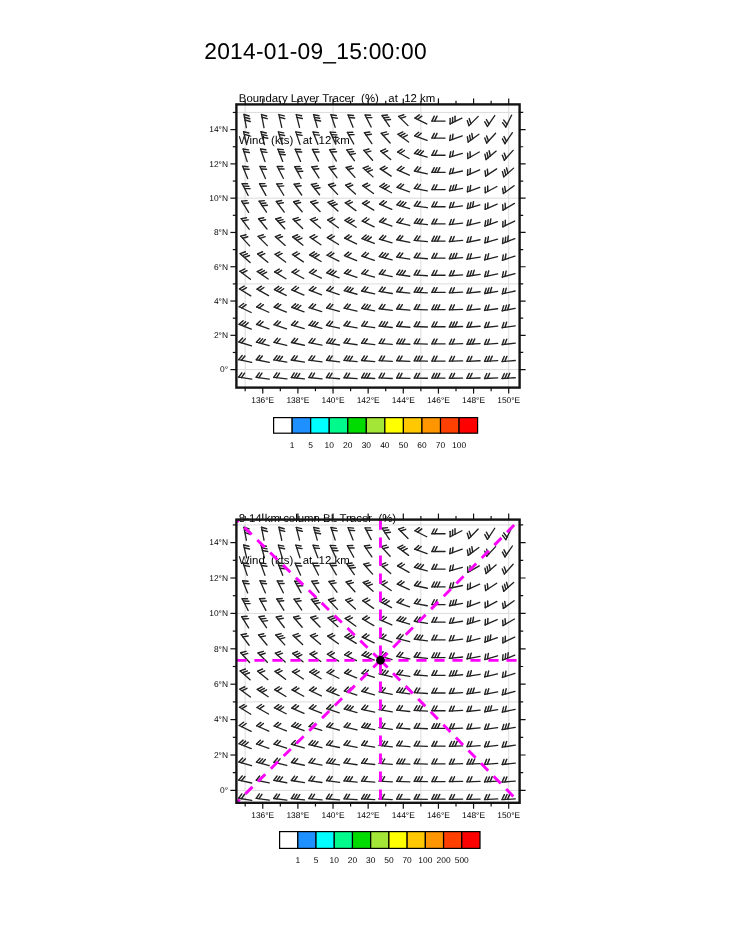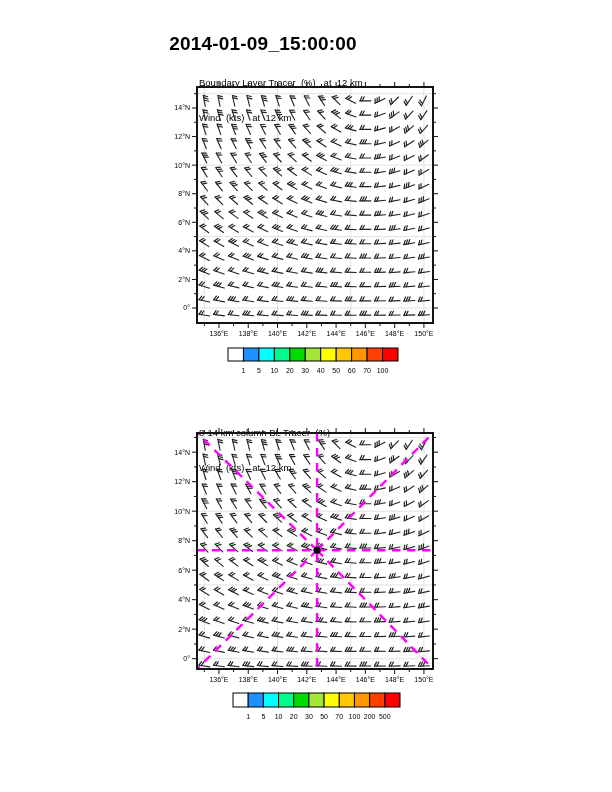--- a/index.html
+++ b/index.html
@@ -2,21 +2,21 @@
 <html><head>
 <meta charset="utf-8">
 <style>
   html,body{margin:0;padding:0;background:#fff;}
   #page{
     position:relative;width:612px;height:792px;background:#fff;overflow:hidden;
     font-family:"Liberation Sans","DejaVu Sans",sans-serif;color:#000;
   }
   .title{
     position:absolute;top:33px;left:0;width:526px;text-align:center;
-    font-size:19px;line-height:21px;letter-spacing:0.2px;font-weight:bold;
+    font-size:19px;line-height:21px;letter-spacing:0.2px;
   }
   .hdr{position:absolute;left:199px;font-size:9.5px;line-height:11.5px;white-space:pre;}
   #hdr1{top:54px;}
   #hdr2{top:404px;}
   #fig-svg{position:absolute;left:0;top:0;}
   svg text{font-family:"Liberation Sans","DejaVu Sans",sans-serif;fill:#000;}
 </style>
 </head>
 <body>
 

